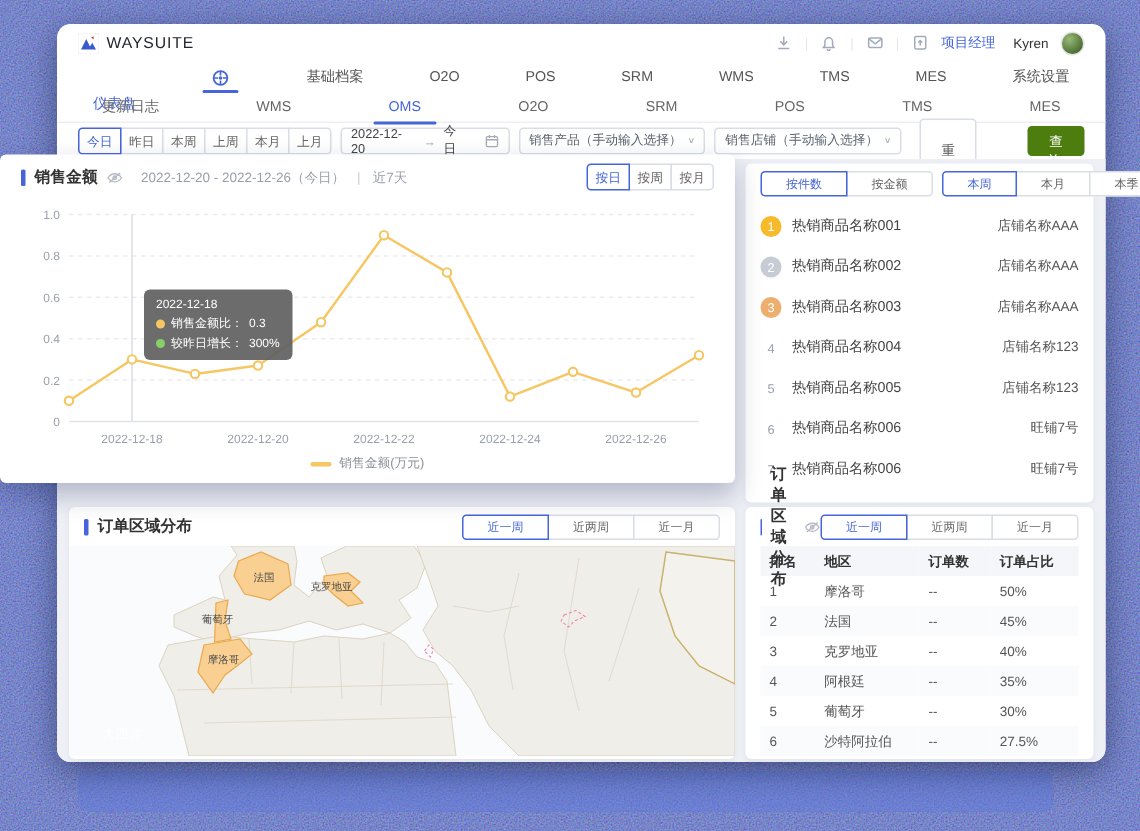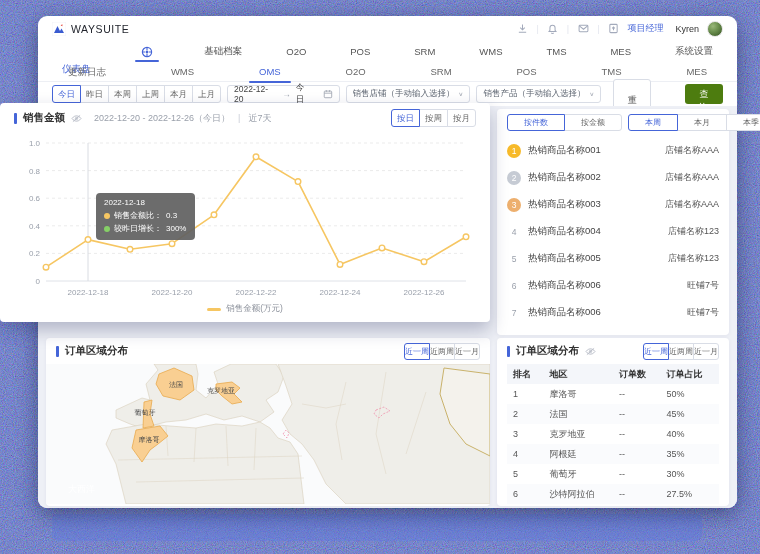--- a/index.html
+++ b/index.html
@@ -99,21 +99,21 @@
   .rank { width:14px; height:14px; border-radius:50%; font-size:8.5px; color:#9aa0ab; display:flex;
     align-items:center; justify-content:center; flex:none; }
   .rank.r1 { background:#f7ba2a; color:#fff; }
   .rank.r2 { background:#c6cbd4; color:#fff; }
   .rank.r3 { background:#edaf6e; color:#fff; }
   .hot-name { font-size:9.5px; color:#444; flex:1; white-space:nowrap; }
   .hot-shop { font-size:9px; color:#555; white-space:nowrap; }
 
   
   .map-card { left:8px; top:232px; width:444px; height:168px; overflow:hidden; }
-  .map-card .sbtn, .table-card .sbtn { padding:0 0; font-size:8px; height:17px; line-height:15px; }
+  .map-card .sbtn, .table-card .sbtn { padding:0 16px; font-size:8px; height:17px; line-height:15px; }
   .map-wrap { position:relative; width:444px; height:140px; }
 
   
   .table-card { left:459px; top:232px; width:232px; height:168px; }
   table.region { width:calc(100% - 20px); margin:0 10px; border-collapse:collapse; }
   table.region th { background:#f4f6fa; font-size:9px; color:#333; font-weight:bold; text-align:left;
     height:20px; padding:0 6px; }
   table.region td { font-size:9px; color:#555; height:20px; padding:0 6px; }
   table.region tr:nth-child(even) td { background:#fafbfd; }
   td.dash { color:#9aa0ab; }
@@ -225,25 +225,25 @@
         <span>2022-12-20</span>
         <span class="arrow">→</span>
         <span>今日</span>
         <span class="flex"></span>
         <svg width="10" height="10" viewBox="0 0 12 12" fill="none" stroke="#a6abb6" stroke-width="1.1">
             <rect x="1.5" y="2.5" width="9" height="8" rx="1"></rect>
             <path d="M1.5 5h9M4 1.2v2.4M8 1.2v2.4"></path>
           </svg>
       </div>
       <div class="selectbox">
+        <span class="flex">销售产品（手动输入选择）</span>
+        <span class="chev">∨</span>
+      </div>
+      <div class="selectbox">
         <span class="flex">销售店铺（手动输入选择）</span>
-        <span class="chev">∨</span>
-      </div>
-      <div class="selectbox">
-        <span class="flex">销售产品（手动输入选择）</span>
         <span class="chev">∨</span>
       </div>
       <span class="spacer"></span>
       <button class="btn-plain">重置</button>
       <button class="btn-primary">查询</button>
     </div>
 
     <div class="content">
 
       <div class="card hot-card">

